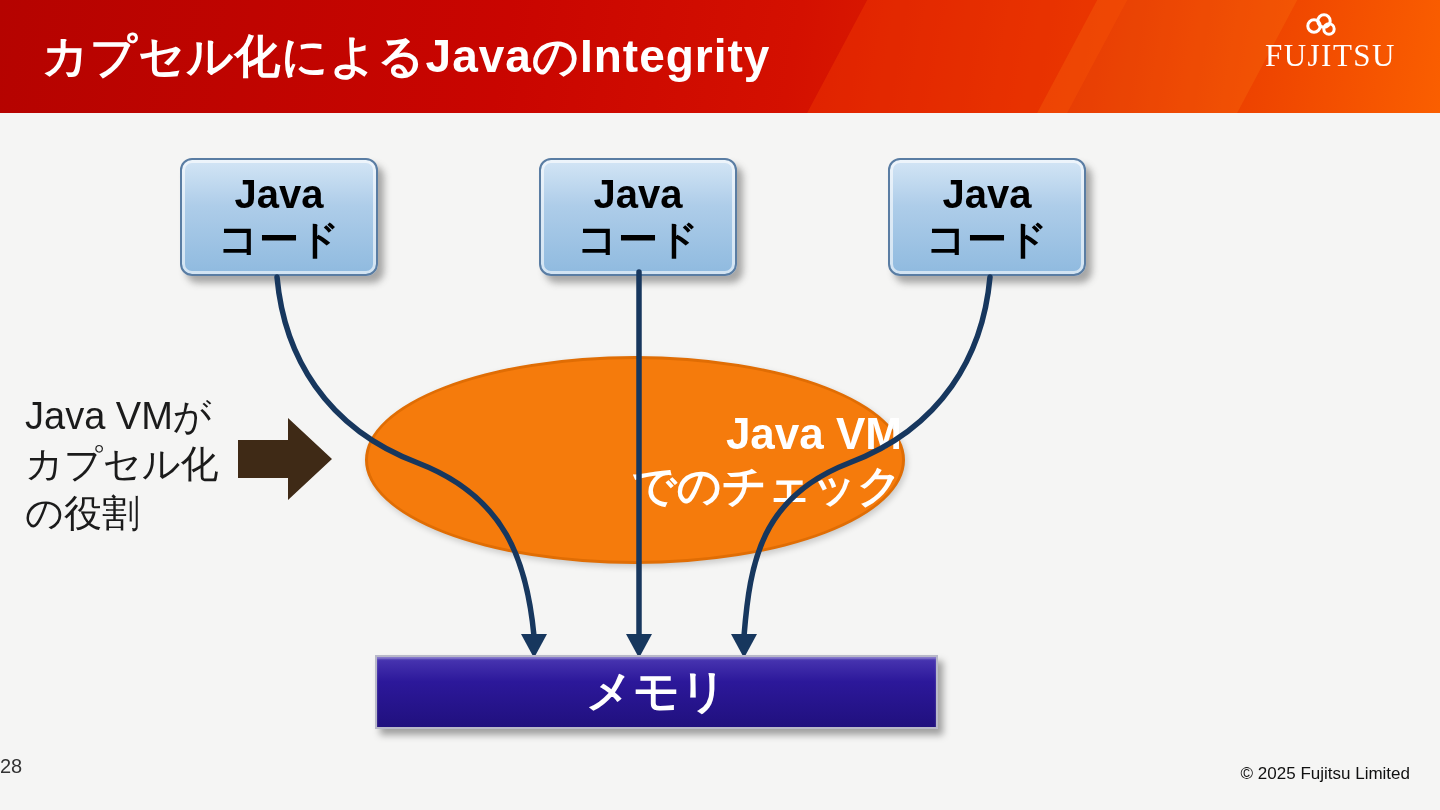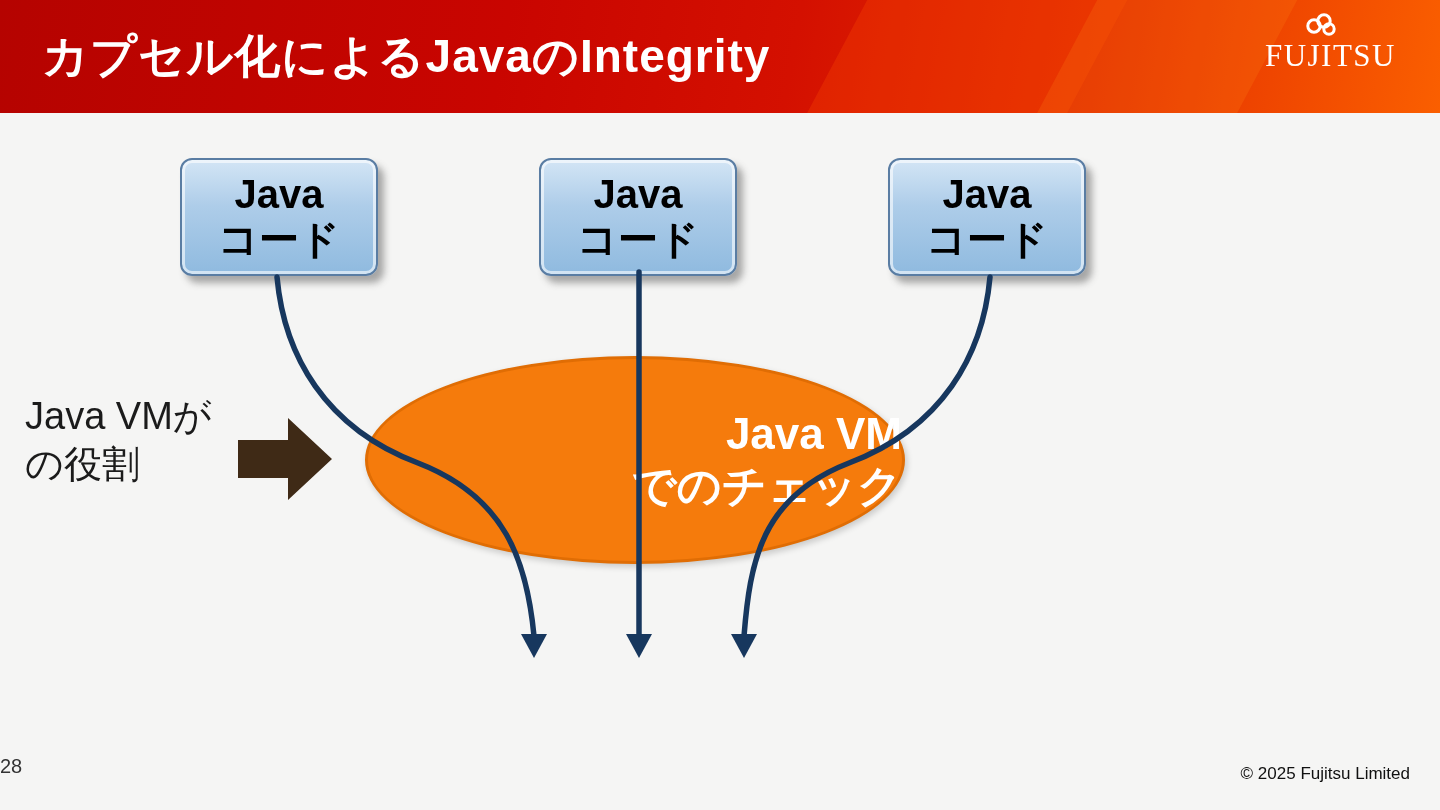--- a/index.html
+++ b/index.html
@@ -174,34 +174,38 @@
     <span>コード</span>
   </div>
 
   <div class="vm-ellipse">
     <span>Java VM</span>
     <span>でのチェック</span>
   </div>
 
   <div class="side-note">
     <div>Java VMが</div>
+    <div>カプセル化</div>
     <div>の役割</div>
   </div>
 
   <svg class="overlay-svg" viewBox="0 0 1440 810">
 
     <path d="M 277 277 C 284 355, 325 428, 418 463 C 506 497, 527 562, 534 636" fill="none" stroke="#17375e" stroke-width="5.5" stroke-linecap="round"></path>
     <polygon points="521,634 547,634 534,658" fill="#17375e"></polygon>
 
     <path d="M 639 272 L 639 636" fill="none" stroke="#17375e" stroke-width="5.5" stroke-linecap="round"></path>
     <polygon points="626,634 652,634 639,658" fill="#17375e"></polygon>
 
     <path d="M 990 277 C 983 355, 942 428, 849 463 C 761 497, 750 562, 744 636" fill="none" stroke="#17375e" stroke-width="5.5" stroke-linecap="round"></path>
     <polygon points="731,634 757,634 744,658" fill="#17375e"></polygon>
 
     <polygon points="238,440 288,440 288,418 332,459 288,500 288,478 238,478" fill="#3f2a16"></polygon>
   </svg>
 
+  <div class="memory-box">
+    <span>メモリ</span>
+  </div>
 
   <div class="page-number">28</div>
   <div class="copyright">© 2025 Fujitsu Limited</div>
 
 </div>
 
 </body></html>

